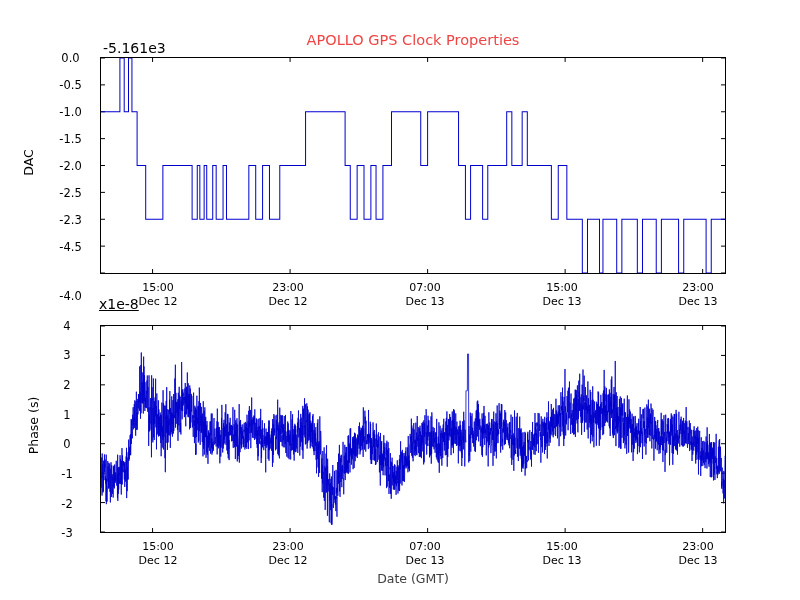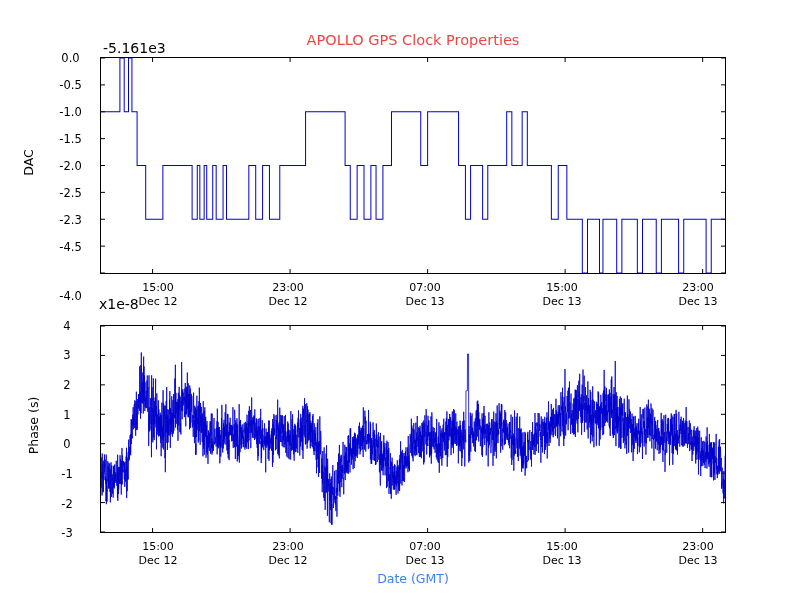--- a/index.html
+++ b/index.html
@@ -64,20 +64,21 @@
     white-space: nowrap;
     text-align: center;
   }
   #dac-offset {
     left: 103px;
     top: 40px;
   }
   #phase-offset {
     left: 99px;
     top: 296px;
+    text-decoration: underline;
   }
   .ylabel {
     position: absolute;
     font-size: 12.5px;
     color: #000000;
     transform-origin: 50% 50%;
     white-space: nowrap;
   }
   #ylabel-dac {
     left: -2px;
@@ -93,21 +94,21 @@
     text-align: center;
     transform: rotate(-90deg);
   }
   .xlabel {
     position: absolute;
     left: 100px;
     top: 571px;
     width: 626px;
     text-align: center;
     font-size: 12.5px;
-    color: #3b82f6;
+    color: #404040;
   }
   .ytick {
     position: absolute;
     font-size: 11.5px;
     color: #000000;
     text-align: center;
     white-space: nowrap;
   }
   .xtick {
     position: absolute;

